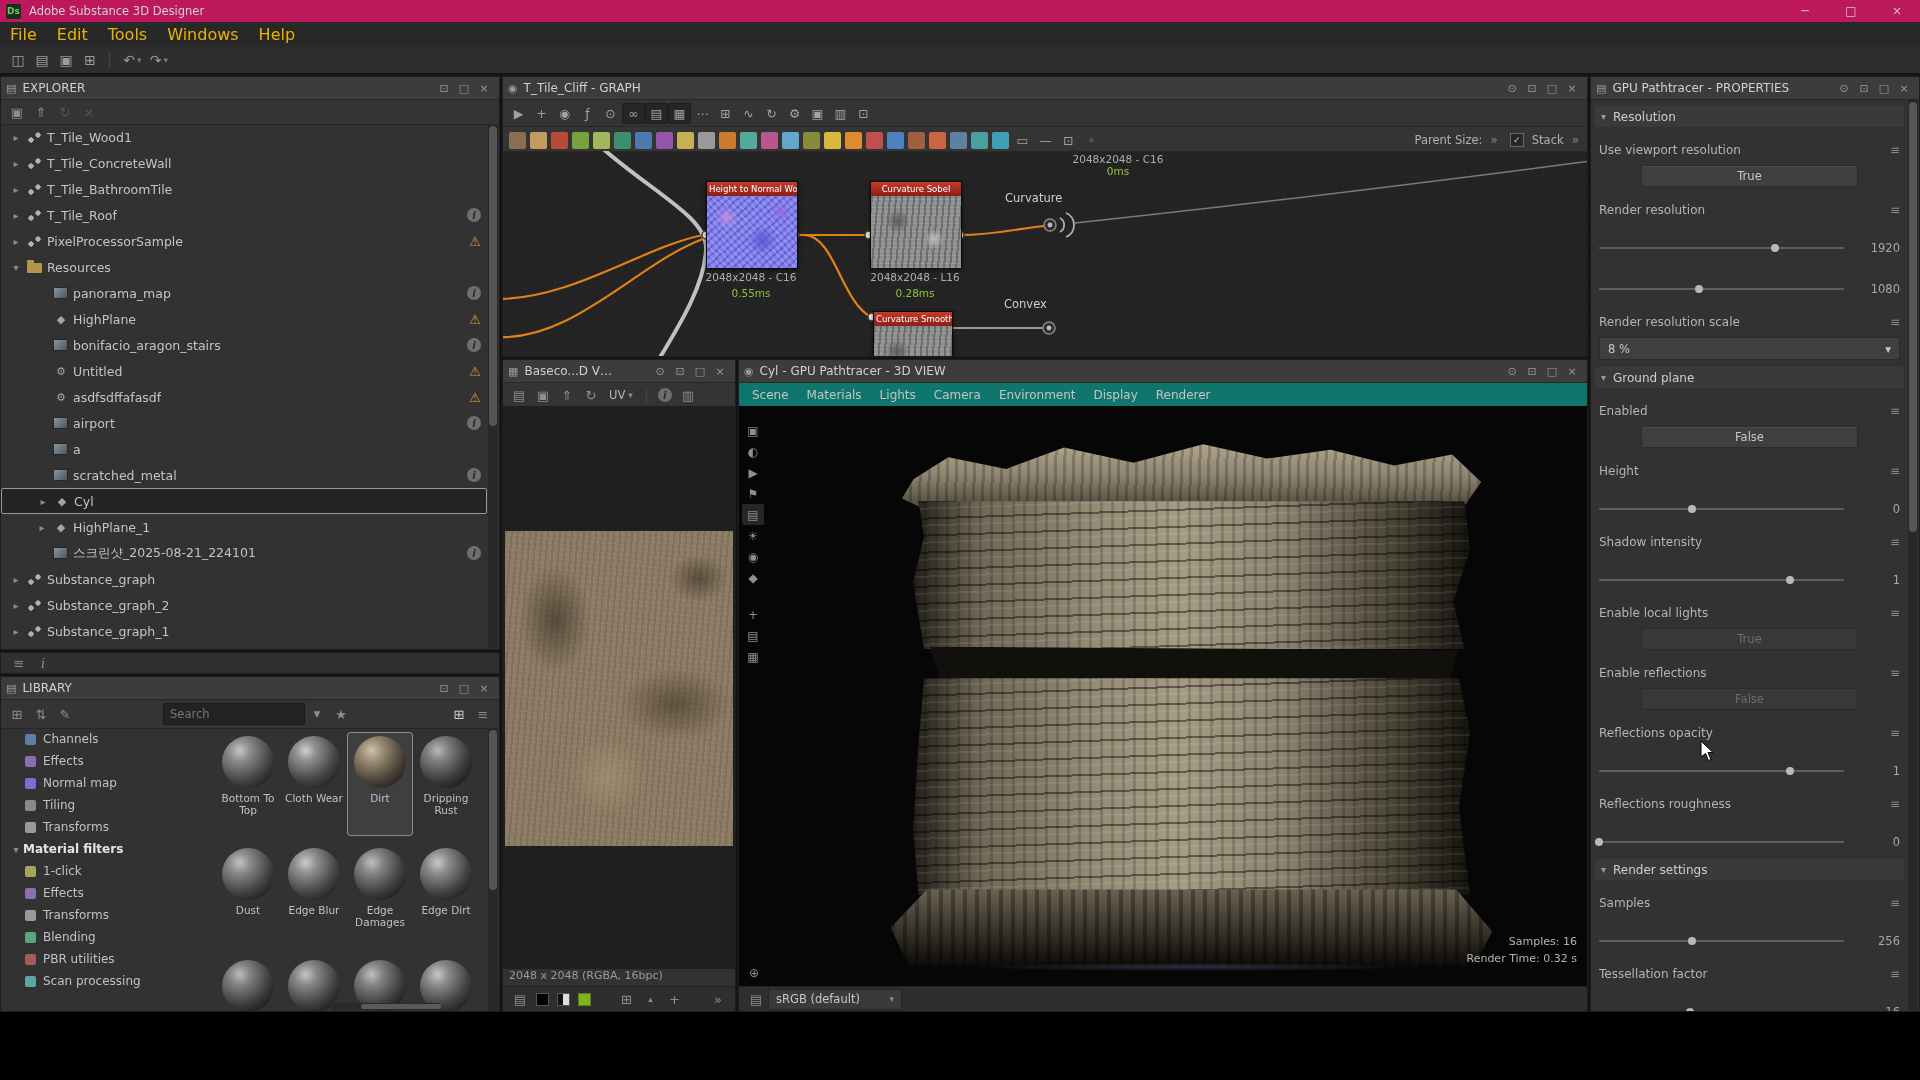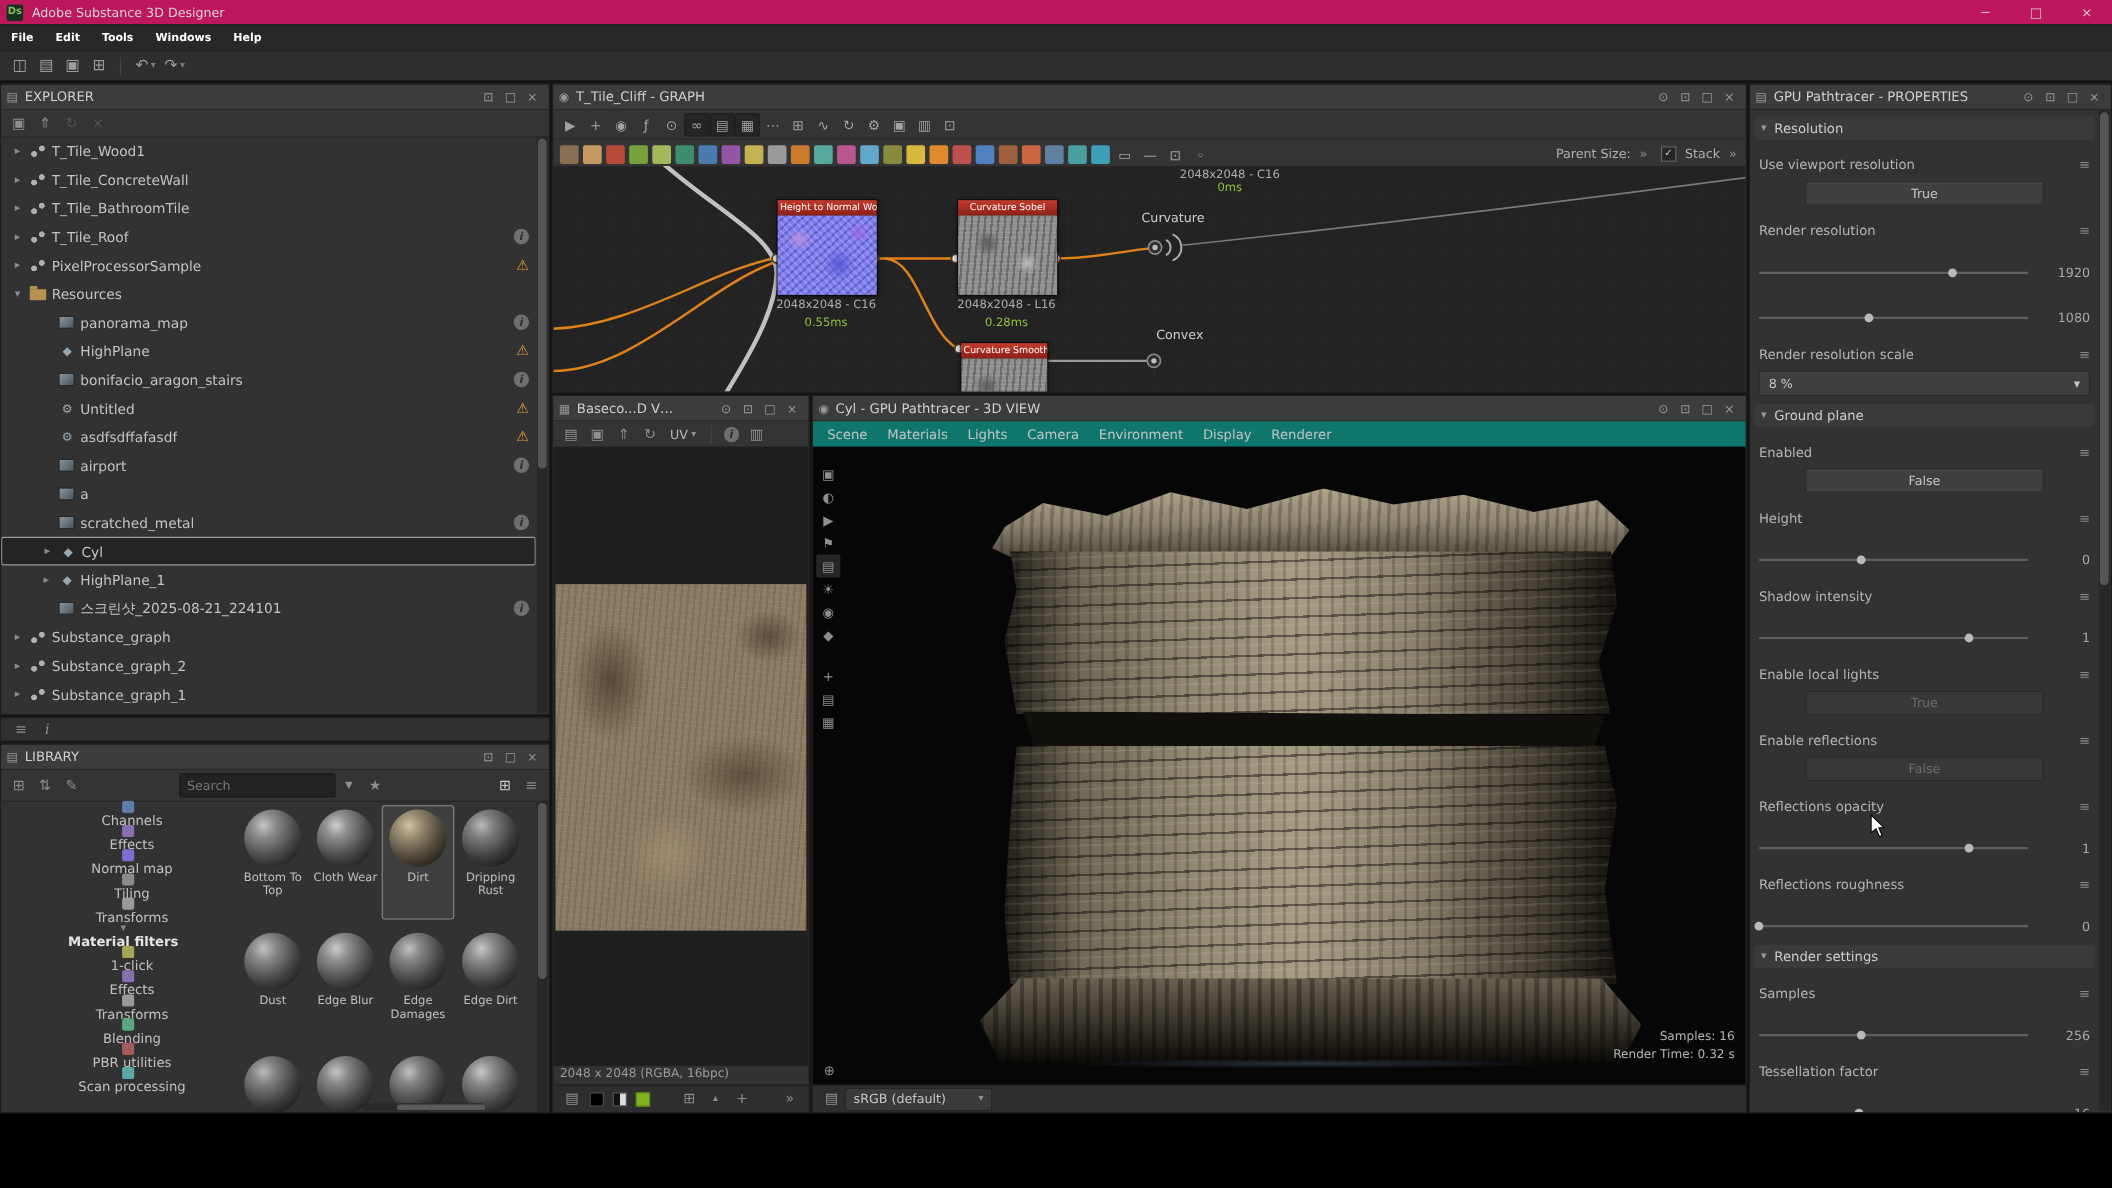--- a/index.html
+++ b/index.html
@@ -6,21 +6,21 @@
     font-family:"DejaVu Sans","Liberation Sans",sans-serif;-webkit-font-smoothing:antialiased;user-select:none;}
   .app{position:relative;width:1920px;height:1080px;background:#000;color:#c8c8c8;font-size:12px;}
   .sp{flex:1}
   
   .titlebar{position:absolute;left:0;top:0;width:100%;height:22px;background:#be185d;display:flex;align-items:center;}
   .logo{width:15px;height:15px;margin-left:6px;background:#17301d;color:#7fbf5f;font-size:9px;font-weight:bold;
     display:flex;align-items:center;justify-content:center;border-radius:2px;}
   .wtitle{margin-left:8px;color:#d2d2d2;font-size:11.5px;}
   .wbtn{width:46px;height:22px;display:flex;align-items:center;justify-content:center;color:#c8c8c8;font-size:12px;}
   .menubar{position:absolute;left:0;top:22px;width:100%;height:25px;background:#282828;display:flex;align-items:center;border-bottom:1px solid #1c1c1c;}
-  .mitem{padding:0 10px;color:#ffffff;font-size:10px;line-height:25px;font-weight:bold;}
+  .mitem{padding:0 10px;color:#eab308;font-size:16px;line-height:25px;}
   .maintoolbar{position:absolute;left:0;top:47px;width:100%;height:27px;background:#2e2e2e;display:flex;align-items:center;border-bottom:1px solid #141414;padding-left:6px;box-sizing:border-box;}
   .tbi{width:24px;height:22px;display:flex;align-items:center;justify-content:center;color:#9c9c9c;font-size:14px;}
   .tsep{width:1px;height:16px;background:#454545;margin:0 7px;}
   .tcaret{color:#7a7a7a;font-size:9px;margin-left:-4px;margin-right:2px;}
   
   .workspace{position:absolute;left:0;top:74px;width:1920px;height:938px;background:#141414;}
   .panel{position:absolute;background:#323232;border:1px solid #1d1d1d;box-sizing:border-box;overflow:hidden;}
   .phead{height:22px;background:#3c3c3c;display:flex;align-items:center;padding:0 5px;border-bottom:1px solid #272727;}
   .phead .picn{color:#9a9a9a;font-size:11px;margin-right:6px;}
   .ptitle{color:#d0d0d0;font-size:12px;white-space:nowrap;}
@@ -46,21 +46,21 @@
   .ic-image{width:15px;height:12px;margin:0 3px 0 2px;background:linear-gradient(135deg,#8a959e,#49545c);border:1px solid #23282c;box-sizing:border-box;flex:none;}
   .vscroll{position:absolute;right:1px;width:10px;background:#282828;}
   .vthumb{position:absolute;left:1px;width:8px;background:#555;border-radius:4px;}
   .ministrip{position:absolute;background:#303030;border:1px solid #1d1d1d;box-sizing:border-box;display:flex;align-items:center;padding:0 6px;}
   
   .search{height:20px;width:128px;background:#232323;border:1px solid #191919;border-radius:2px;color:#c8c8c8;
     font-size:11.5px;padding:0 6px;outline:none;font-family:inherit;}
   .search::placeholder{color:#767676;}
   .lib-body{position:absolute;top:51px;left:0;right:0;bottom:0;}
   .lib-cats{position:absolute;left:0;top:0;bottom:0;width:214px;overflow:hidden;}
-  .crow{height:22px;display:flex;align-items:center;font-size:12px;color:#c2c2c2;flex-direction:column;}
+  .crow{height:22px;display:flex;align-items:center;font-size:12px;color:#c2c2c2;}
   .crow .cicon{width:11px;height:11px;border-radius:2px;margin:0 7px 0 0;flex:none;}
   .crow.hdr{color:#e4e4e4;font-weight:bold;}
   .lib-grid{position:absolute;left:214px;top:0;right:10px;bottom:0;overflow:hidden;display:flex;flex-wrap:wrap;align-content:flex-start;padding-top:4px;}
   .mcell{width:66px;height:104px;margin:0 0 8px 0;display:flex;flex-direction:column;align-items:center;border:1px solid transparent;border-radius:3px;box-sizing:border-box;}
   .mcell.sel{background:#3f3f3f;border-color:#8a8a8a;}
   .mball{width:52px;height:52px;border-radius:50%;margin-top:3px;flex:none;}
   .mlabel{margin-top:4px;font-size:10.5px;line-height:1.18;color:#c0c0c0;text-align:center;width:62px;}
   .hscroll{position:absolute;height:7px;background:#2a2a2a;}
   .hthumb{position:absolute;top:1px;height:5px;background:#5a5a5a;border-radius:3px;}
   
@@ -85,21 +85,21 @@
     radial-gradient(circle 9px at 82% 22%,#9a6ae0,transparent),
     repeating-linear-gradient(48deg,rgba(255,255,255,.16) 0 2px,transparent 2px 5px),
     repeating-linear-gradient(-42deg,rgba(10,10,70,.25) 0 2px,transparent 2px 6px);}
   .nt-gray{background-color:#8e8e8e;background-image:
     radial-gradient(circle 12px at 30% 35%,#5c5c5c,transparent),
     radial-gradient(circle 10px at 70% 60%,#bdbdbd,transparent),
     repeating-linear-gradient(95deg,rgba(0,0,0,.25) 0 2px,transparent 2px 6px),
     repeating-linear-gradient(0deg,rgba(255,255,255,.12) 0 1px,transparent 1px 4px);}
   .ncap{position:absolute;left:-30px;width:150px;text-align:center;font-size:10.5px;color:#aeaeae;white-space:nowrap;z-index:2;}
   .ntime{color:#93c23e;}
-  .gout-label{position:absolute;width:90px;text-align:right;font-size:11.5px;color:#cfcfcf;z-index:2;white-space:nowrap;}
+  .gout-label{position:absolute;width:90px;text-align:left;font-size:11.5px;color:#cfcfcf;z-index:2;white-space:nowrap;}
   .gfloat{position:absolute;width:150px;text-align:center;font-size:10.5px;color:#aeaeae;z-index:2;}
   
   .vtoolbar{height:24px;background:#343434;border-bottom:1px solid #262626;display:flex;align-items:center;padding:0 4px;}
   .uvbox{display:flex;align-items:center;color:#b8b8b8;font-size:11.5px;margin:0 6px;}
   .canvas2d{position:absolute;left:0;top:46px;right:0;bottom:42px;background:#1f1f1f;overflow:hidden;}
   .tex2d{position:absolute;left:2px;right:2px;top:125px;height:315px;background-color:#8d7c64;background-image:
     radial-gradient(ellipse 60px 90px at 22% 28%,rgba(52,42,30,.6),transparent 60%),
     radial-gradient(ellipse 95px 60px at 75% 55%,rgba(58,46,32,.55),transparent 60%),
     radial-gradient(ellipse 70px 70px at 45% 78%,rgba(172,156,128,.5),transparent 55%),
     radial-gradient(ellipse 50px 40px at 85% 15%,rgba(40,32,22,.5),transparent 60%),

